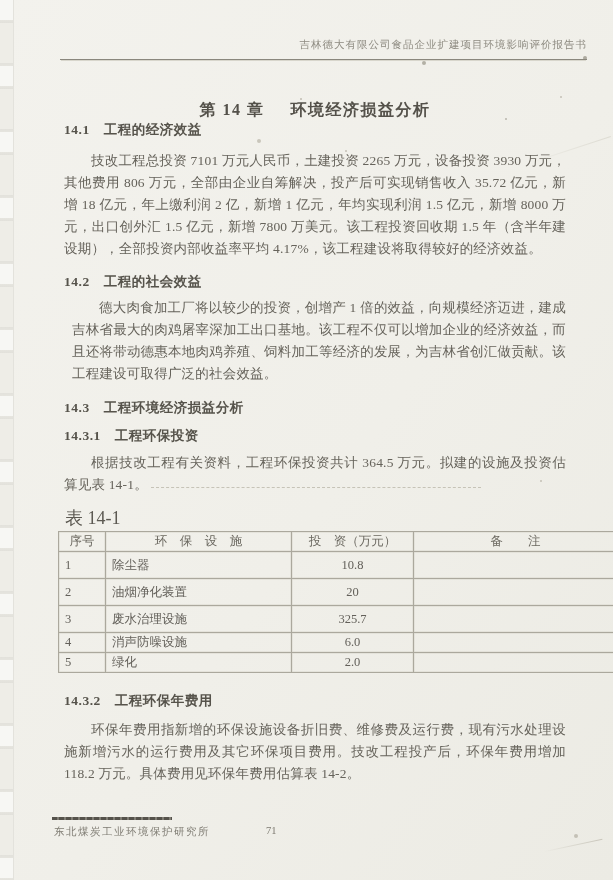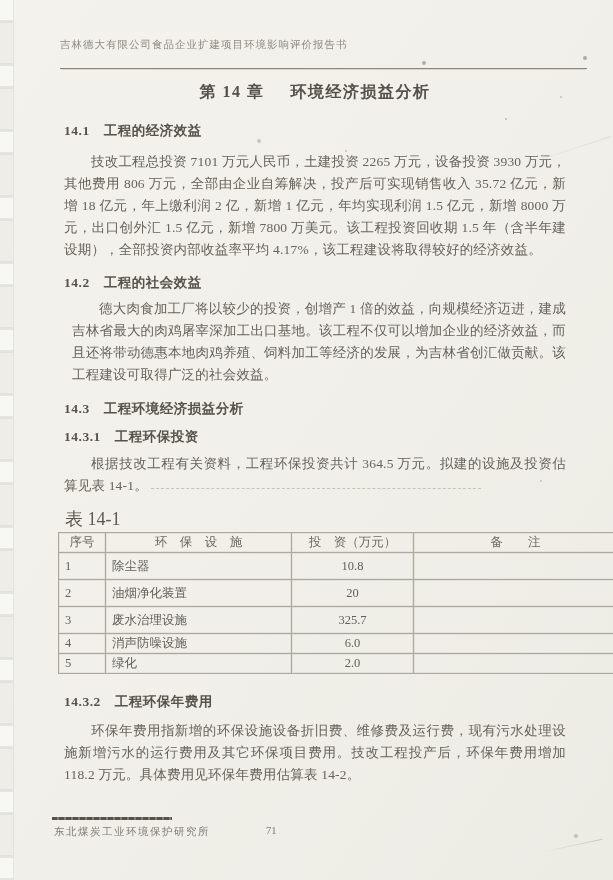--- a/index.html
+++ b/index.html
@@ -38,42 +38,42 @@
       258px 140px 0 1px #c9c6bb,
       345px 150px 0 0 #c4c1b6,
       584px 57px 0 1px #aeaba0,
       540px 480px 0 0 #c4c1b6,
       120px 768px 0 0 #c9c6bb,
       575px 835px 0 1px #c4c1b6;
   }
   
   .report-header {
     position: absolute; left: 60px; top: 38px; width: 527px;
-    text-align: left;
+    text-align: right;
     font-size: 10.5px; letter-spacing: 1px; color: #8d8a80;
-    padding-bottom: 16px;
+    padding-bottom: 7px;
     border-bottom: 1px solid #8a877d;
     box-shadow: 0 2px 0 -1px #d8d6cc;
   }
   .body-col { position: absolute; left: 64px; top: 76px; width: 502px; }
 
   .chapter-title {
-    margin-top: 6px;
+    margin-top: 24px;
     text-align: center;
     font-size: 16px; font-weight: bold; color: #54514a;
     letter-spacing: 1.5px;
   }
   .chapter-title .chapter-gap { margin-left: 26px; }
 
   .sec-heading {
     font-size: 13.5px; font-weight: bold; color: #56534b;
     letter-spacing: 0.5px;
   }
   .sec-heading .sec-title { margin-left: 14px; }
-  .h-14-1 { margin-top: 19px; }
+  .h-14-1 { }
   .h-14-2 { margin-top: 0px; }
   .h-14-3 { margin-top: 2px; }
   .h-14-3-1 { margin-top: 10px; }
   .h-14-3-2 { margin-top: 19px; }
 
   .para {
     margin: 0; padding: 0;
     font-size: 13.5px; line-height: 22px; color: #66635b;
     text-align: justify; text-indent: 2em;
     letter-spacing: 0.2px;

